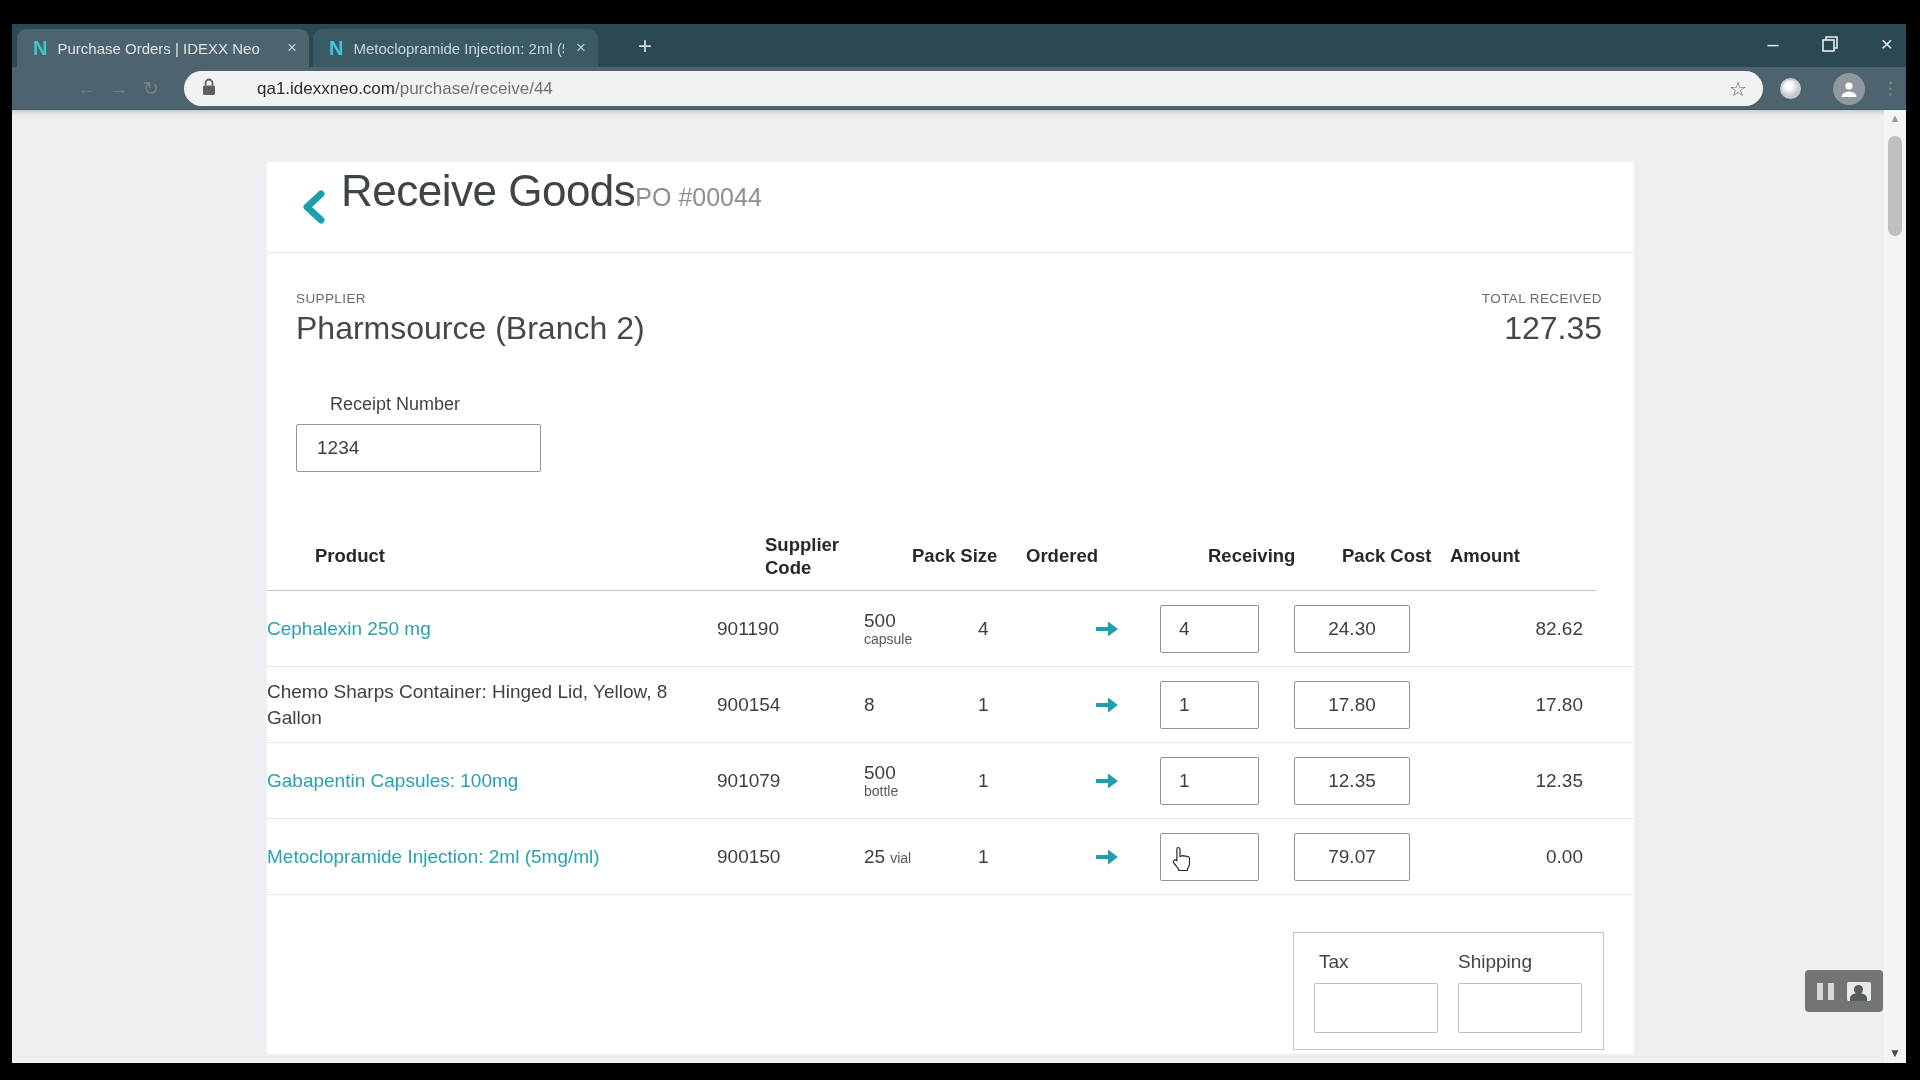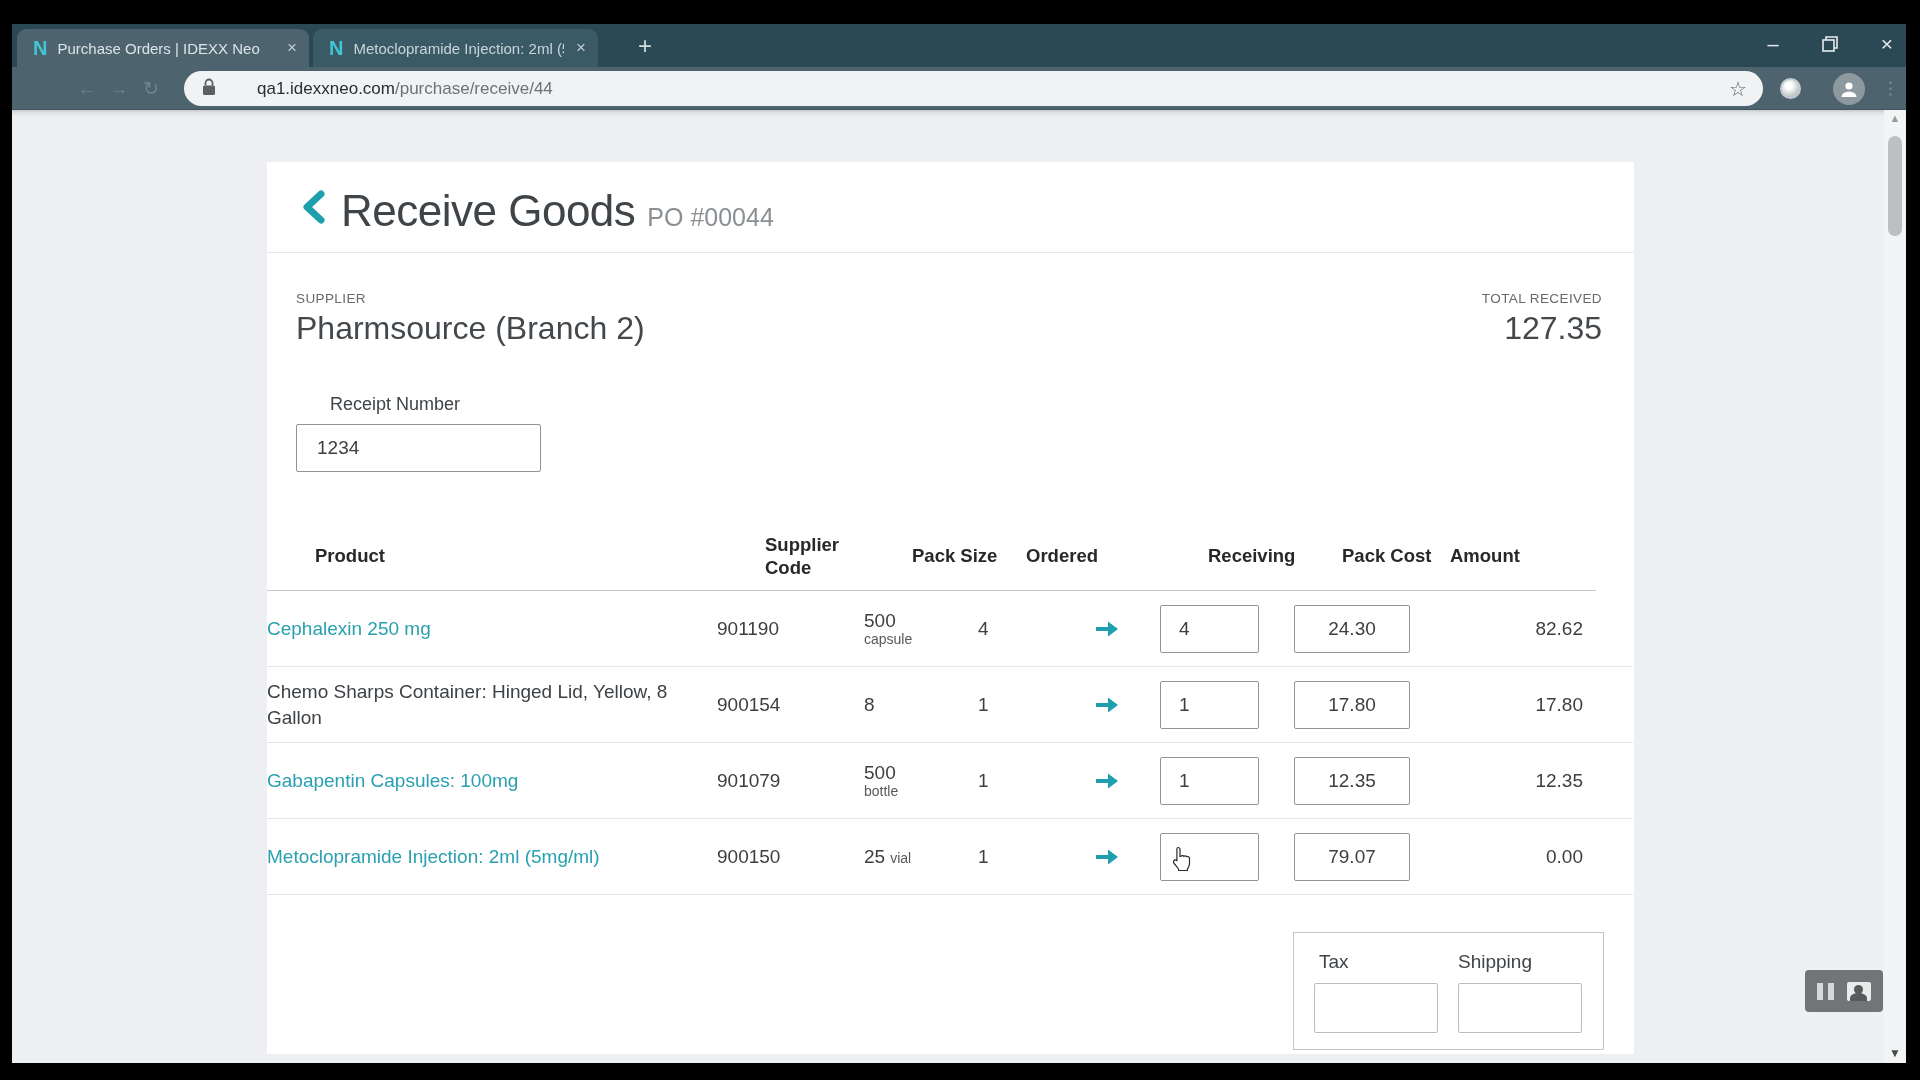--- a/index.html
+++ b/index.html
@@ -32,23 +32,23 @@
   .ext-circle { position:absolute; left:1768px; top:11px; width:21px; height:21px; border-radius:50%; border:2px solid #c3cbd0; background:radial-gradient(circle at 40% 35%, #ffffff 20%, #9aa4aa); }
   .avatar { position:absolute; left:1821px; top:6px; width:32px; height:32px; border-radius:50%; background:#8d989f; display:flex; align-items:center; justify-content:center; }
   .menu-dots { position:absolute; left:1870px; top:0; height:43px; display:flex; align-items:center; font-size:17px; color:#dfe5e8; opacity:.35; }
 
   
   .content { position:absolute; left:0; top:86px; width:100%; height:953px; background:#edeff2; box-shadow: inset 0 7px 7px -7px rgba(0,0,0,.30); }
   .card { position:absolute; left:255px; top:52px; width:1367px; height:892px; background:#ffffff; }
 
   .pg-header { position:absolute; left:0; top:0; width:100%; height:91px; border-bottom:1px solid #e6e6e6; }
   .back-chevron { position:absolute; left:33px; top:28px; }
-  .pg-title-row { position:absolute; left:74px; top:24px; display:flex; align-items:baseline; }
+  .pg-title-row { position:absolute; left:74px; top:4px; display:flex; align-items:baseline; }
   .pg-title { font-size:44px; font-weight:300; color:#3f4448; letter-spacing:-.5px; }
-  .pg-po { font-size:25px; font-weight:300; color:#8a8f93; margin-left:12px; }
+  .pg-po { font-size:25px; font-weight:300; color:#8a8f93; margin-left:0; }
 
   .lbl-caps { font-size:13.5px; color:#67696b; letter-spacing:.4px; }
   .supplier-label { position:absolute; left:29px; top:129px; }
   .supplier-name { position:absolute; left:29px; top:148px; font-size:32px; font-weight:300; color:#43484c; }
   .total-label { position:absolute; right:32px; top:129px; text-align:right; }
   .total-value { position:absolute; right:32px; top:148px; font-size:32px; font-weight:300; color:#43484c; text-align:right; }
 
   .receipt-label { position:absolute; left:29px; top:232px; font-size:18px; color:#3f4448;margin-left:34px; }
   .receipt-input { position:absolute; left:29px; top:262px; width:245px; height:48px; border:1px solid #8f9499; border-radius:2px; font-size:19px; color:#3c4043; padding-left:20px; font-family:"Liberation Sans", sans-serif; background:#fff; }
 

